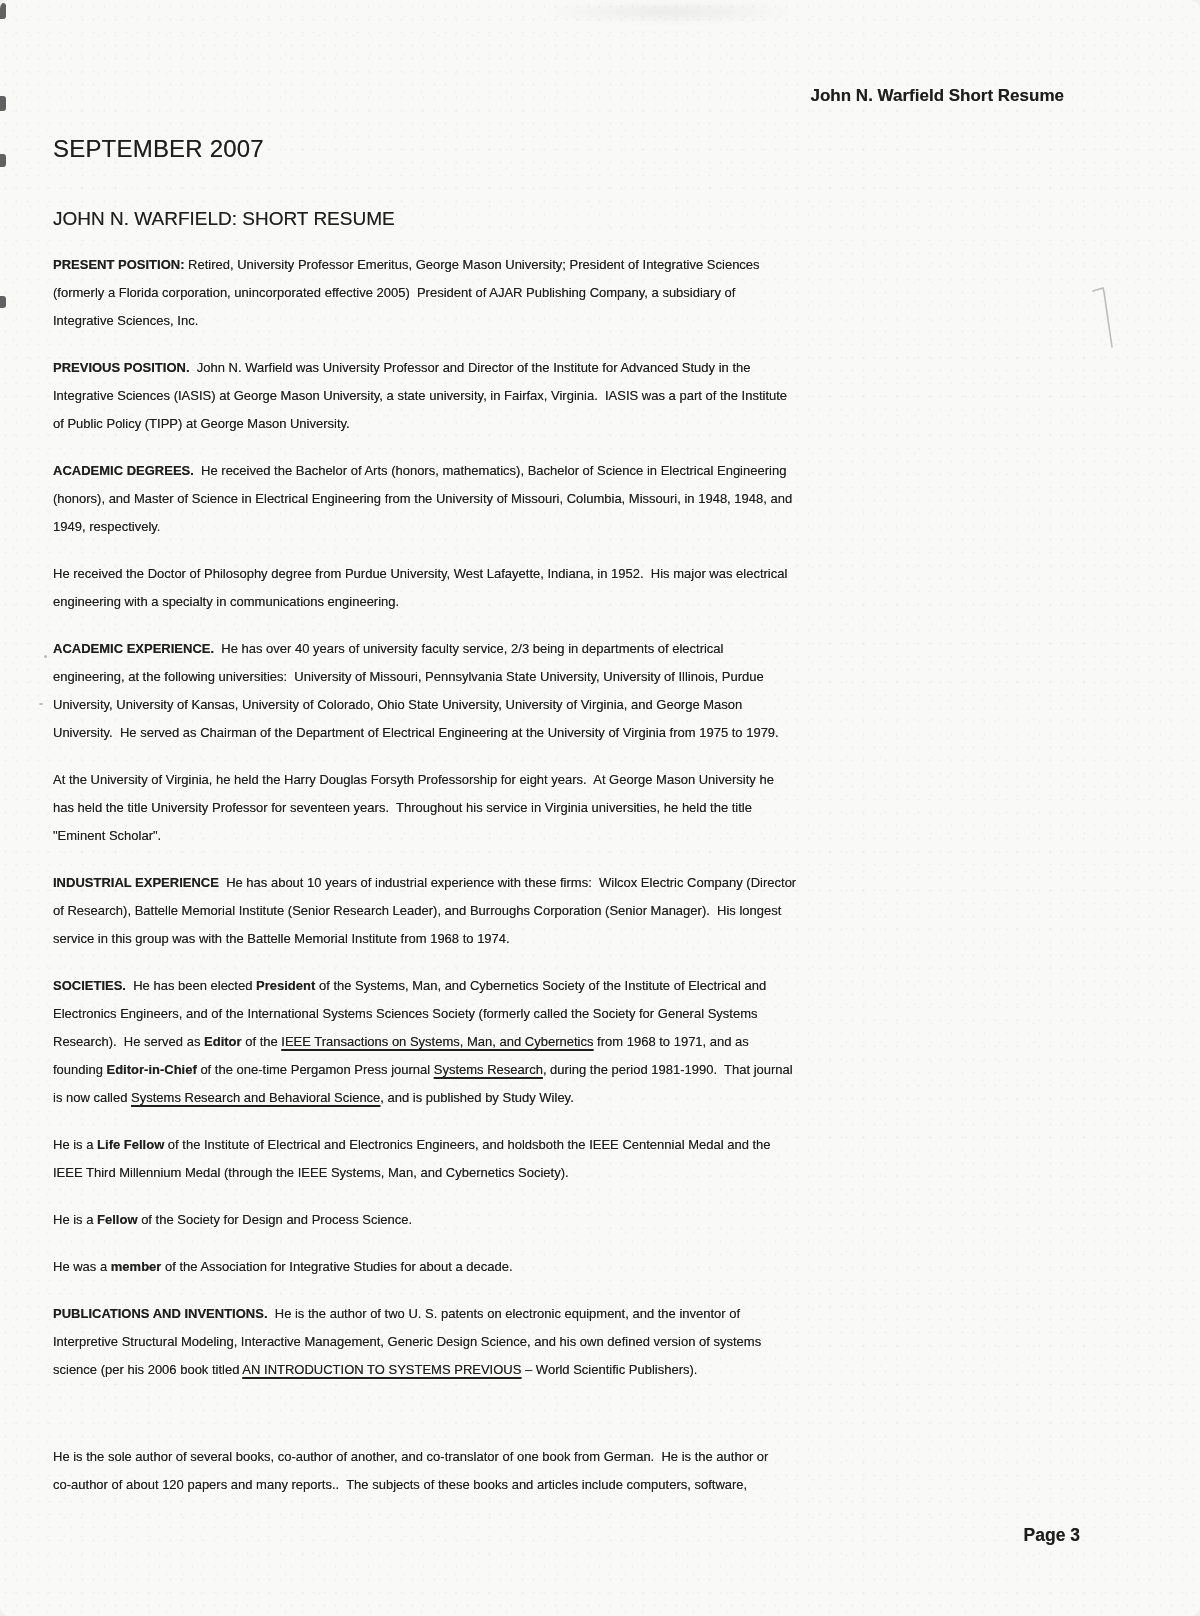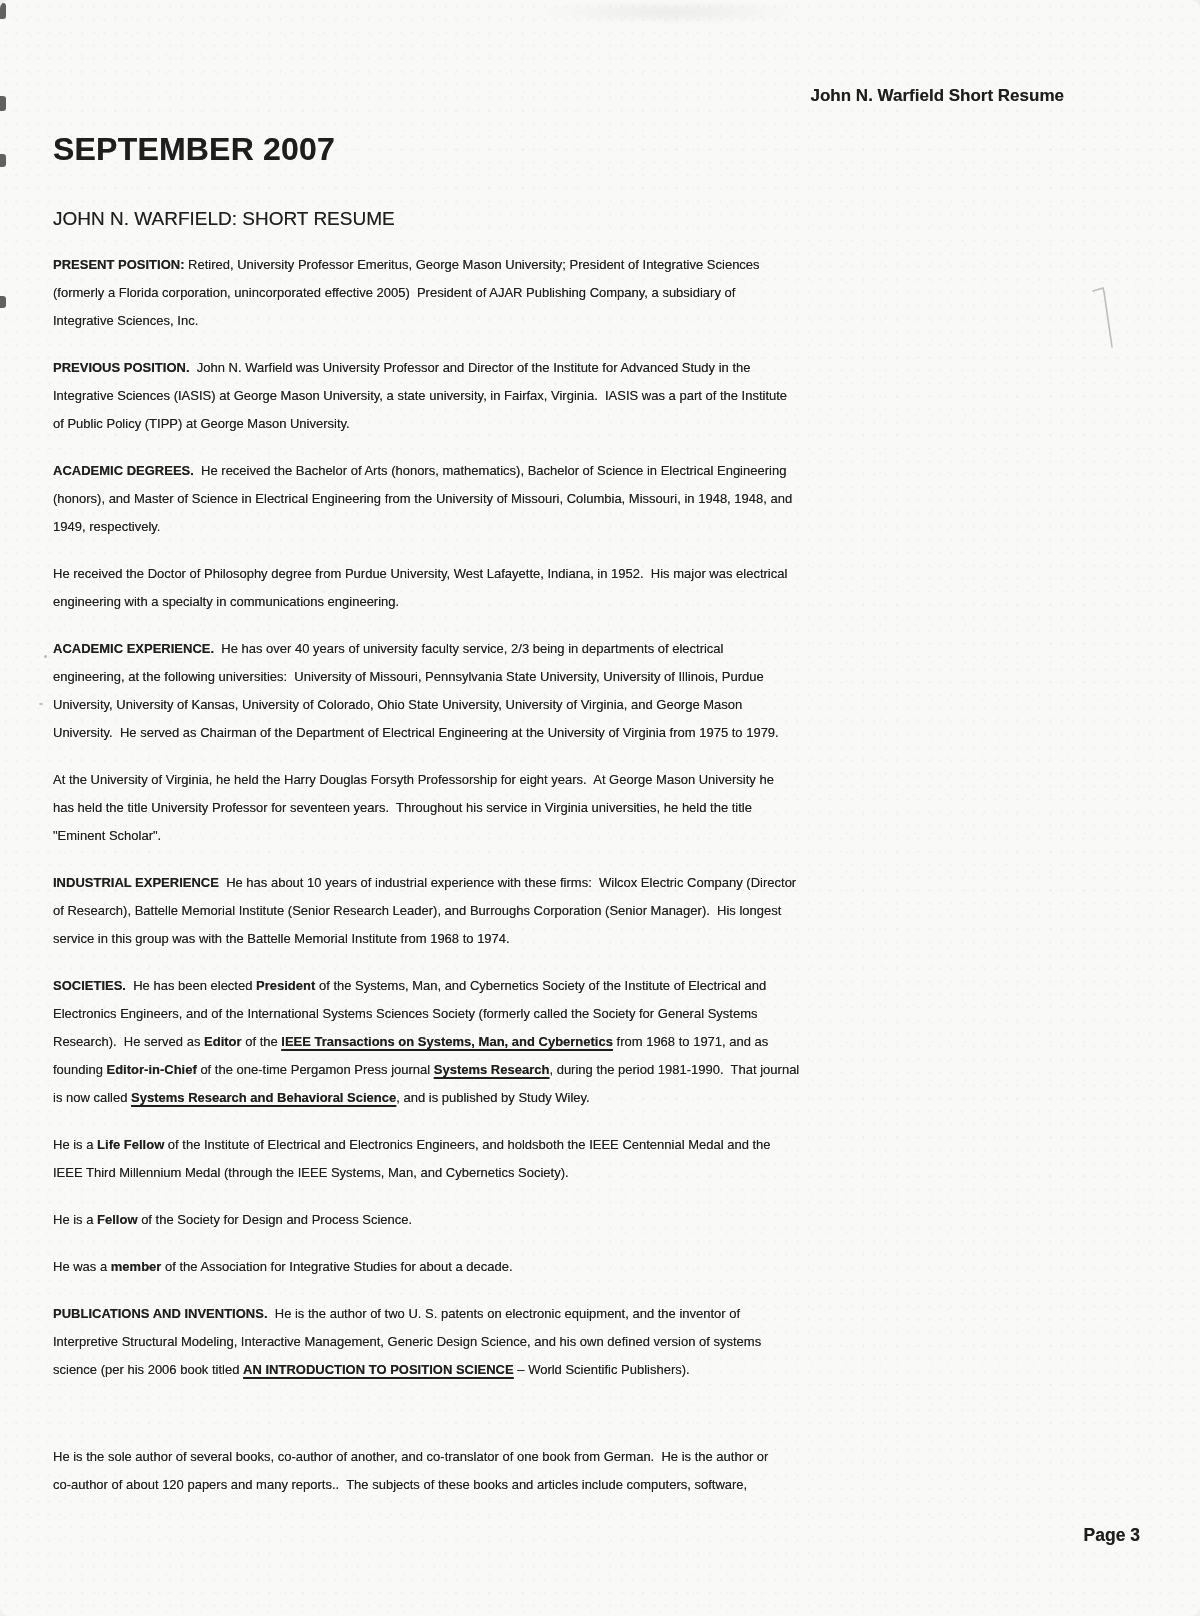--- a/index.html
+++ b/index.html
@@ -26,22 +26,22 @@
   }
   .header-right {
     padding: 86px 136px 0 0;
     text-align: right;
     font-weight: bold;
     font-size: 17px;
     line-height: 20px;
   }
   .date-heading {
     margin: 30px 0 0 53px;
-    font-size: 32px;
-    font-weight: bold;
+    font-size: 24px;
+    font-weight: normal;
     line-height: 26px;
     letter-spacing: 0.2px;
   }
   .doc-title {
     margin: 45px 0 0 53px;
     font-size: 19px;
     font-weight: normal;
     line-height: 24px;
   }
   .body {
@@ -53,25 +53,24 @@
   .para {
     margin: 0 0 19px 0;
     white-space: pre;
   }
   .para.extra-gap { margin-top: 59px; }
   .b { font-weight: bold; }
   .u {
     text-decoration: underline;
     text-decoration-thickness: 1.5px;
     text-underline-offset: 3px;
-    font-weight: bold;
   }
   .footer {
     margin-top: 24px;
-    padding-right: 60px;
+    padding-right: 120px;
     text-align: right;
     font-weight: bold;
     font-size: 17.5px;
     line-height: 24px;
   }
   
   .edge-mark {
     position: absolute;
     left: 0;
     width: 6px;
@@ -148,20 +147,20 @@
 Electronics Engineers, and of the International Systems Sciences Society (formerly called the Society for General Systems
 Research).  He served as </span><span class="b">Editor</span><span> of the </span><span class="u">IEEE Transactions on Systems, Man, and Cybernetics</span><span> from 1968 to 1971, and as
 founding </span><span class="b">Editor-in-Chief</span><span> of the one-time Pergamon Press journal </span><span class="u">Systems Research</span><span>, during the period 1981-1990.  That journal
 is now called </span><span class="u">Systems Research and Behavioral Science</span><span>, and is published by Study Wiley.</span></div>
     <div class="para"><span>He is a </span><span class="b">Life Fellow</span><span> of the Institute of Electrical and Electronics Engineers, and holdsboth the IEEE Centennial Medal and the
 IEEE Third Millennium Medal (through the IEEE Systems, Man, and Cybernetics Society).</span></div>
     <div class="para"><span>He is a </span><span class="b">Fellow</span><span> of the Society for Design and Process Science.</span></div>
     <div class="para"><span>He was a </span><span class="b">member</span><span> of the Association for Integrative Studies for about a decade.</span></div>
     <div class="para"><span class="b">PUBLICATIONS AND INVENTIONS.</span><span>  He is the author of two U. S. patents on electronic equipment, and the inventor of
 Interpretive Structural Modeling, Interactive Management, Generic Design Science, and his own defined version of systems
-science (per his 2006 book titled </span><span class="u">AN INTRODUCTION TO POSITION SCIENCE</span><span> – World Scientific Publishers).</span></div>
+science (per his 2006 book titled </span><span class="u">AN INTRODUCTION TO SYSTEMS PREVIOUS</span><span> – World Scientific Publishers).</span></div>
     <div class="para extra-gap"><span>He is the sole author of several books, co-author of another, and co-translator of one book from German.  He is the author or
 co-author of about 120 papers and many reports..  The subjects of these books and articles include computers, software,</span></div>
   </div>
 
   <div class="footer">Page 3</div>
 
 </div>
 
 </body></html>

